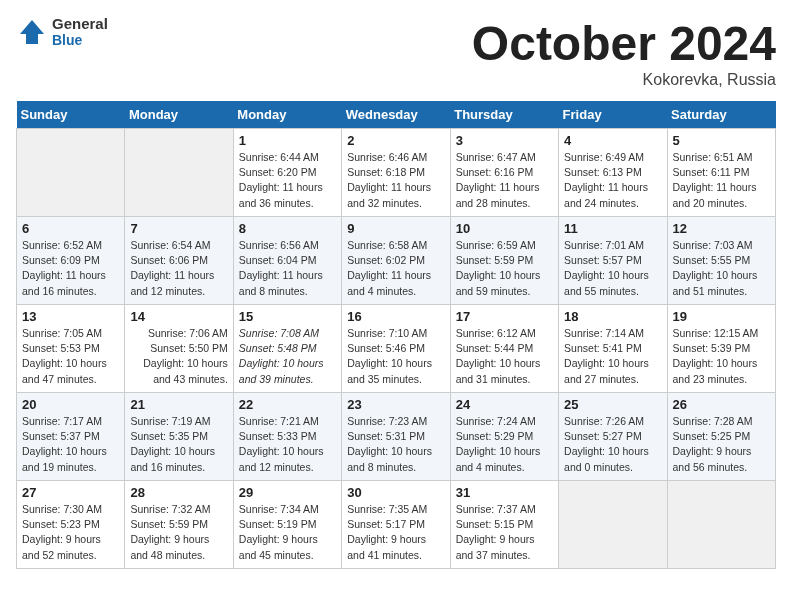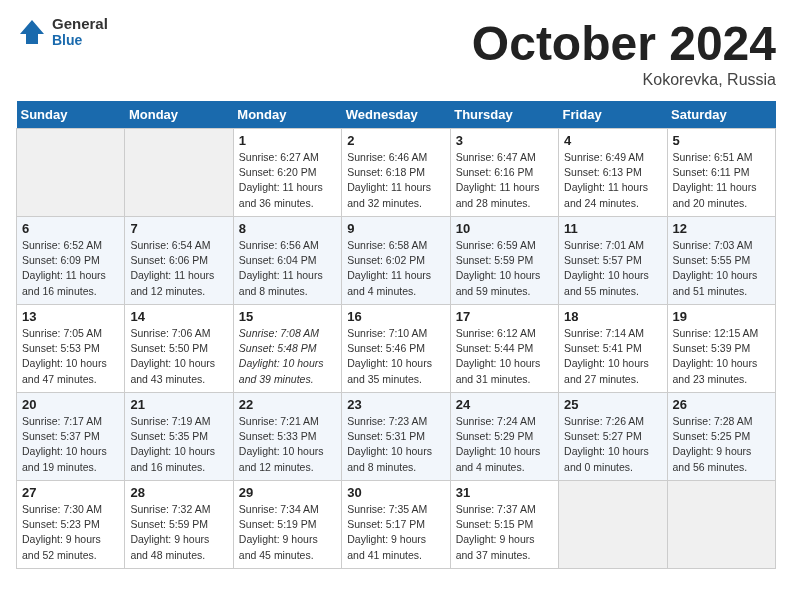--- a/index.html
+++ b/index.html
@@ -126,21 +126,21 @@
         <th>Friday</th>
         <th>Saturday</th>
       </tr>
   </thead>
   <tbody id="calendar-body">
   <tr>
         <td class="empty"></td>
         <td class="empty"></td>
         <td>
           <div class="day-number">1</div>
-          <div class="day-info" style="white-space: pre-line;">Sunrise: 6:27 AM
+          <div class="day-info" style="white-space: pre-line;">Sunrise: 6:44 AM
 Sunset: 6:20 PM
 Daylight: 11 hours and 36 minutes.</div>
         </td>
         <td>
           <div class="day-number">2</div>
           <div class="day-info" style="white-space: pre-line;">Sunrise: 6:46 AM
 Sunset: 6:18 PM
 Daylight: 11 hours and 32 minutes.</div>
         </td>
         <td>
@@ -208,21 +208,21 @@
       </tr>
       <tr>
         <td>
           <div class="day-number">13</div>
           <div class="day-info" style="white-space: pre-line;">Sunrise: 7:05 AM
 Sunset: 5:53 PM
 Daylight: 10 hours and 47 minutes.</div>
         </td>
         <td>
           <div class="day-number">14</div>
-          <div class="day-info" style="white-space: pre-line;">Sunrise: 7:06 AM
+          <div class="day-info" style="white-space: pre-line; text-align: right;">Sunrise: 7:06 AM
 Sunset: 5:50 PM
 Daylight: 10 hours and 43 minutes.</div>
         </td>
         <td>
           <div class="day-number">15</div>
           <div class="day-info" style="white-space: pre-line; font-style: italic;">Sunrise: 7:08 AM
 Sunset: 5:48 PM
 Daylight: 10 hours and 39 minutes.</div>
         </td>
         <td>

